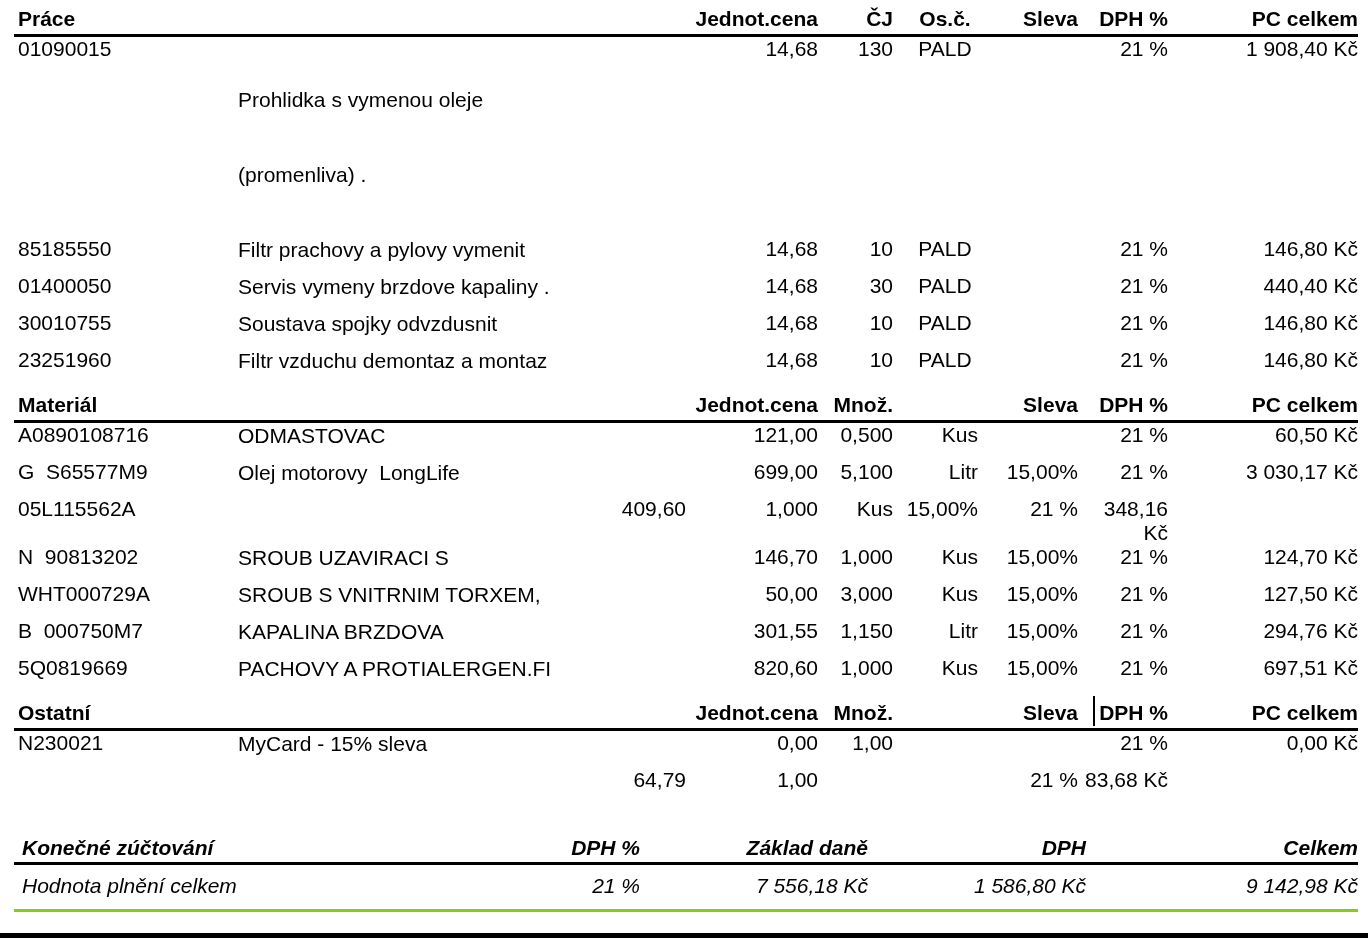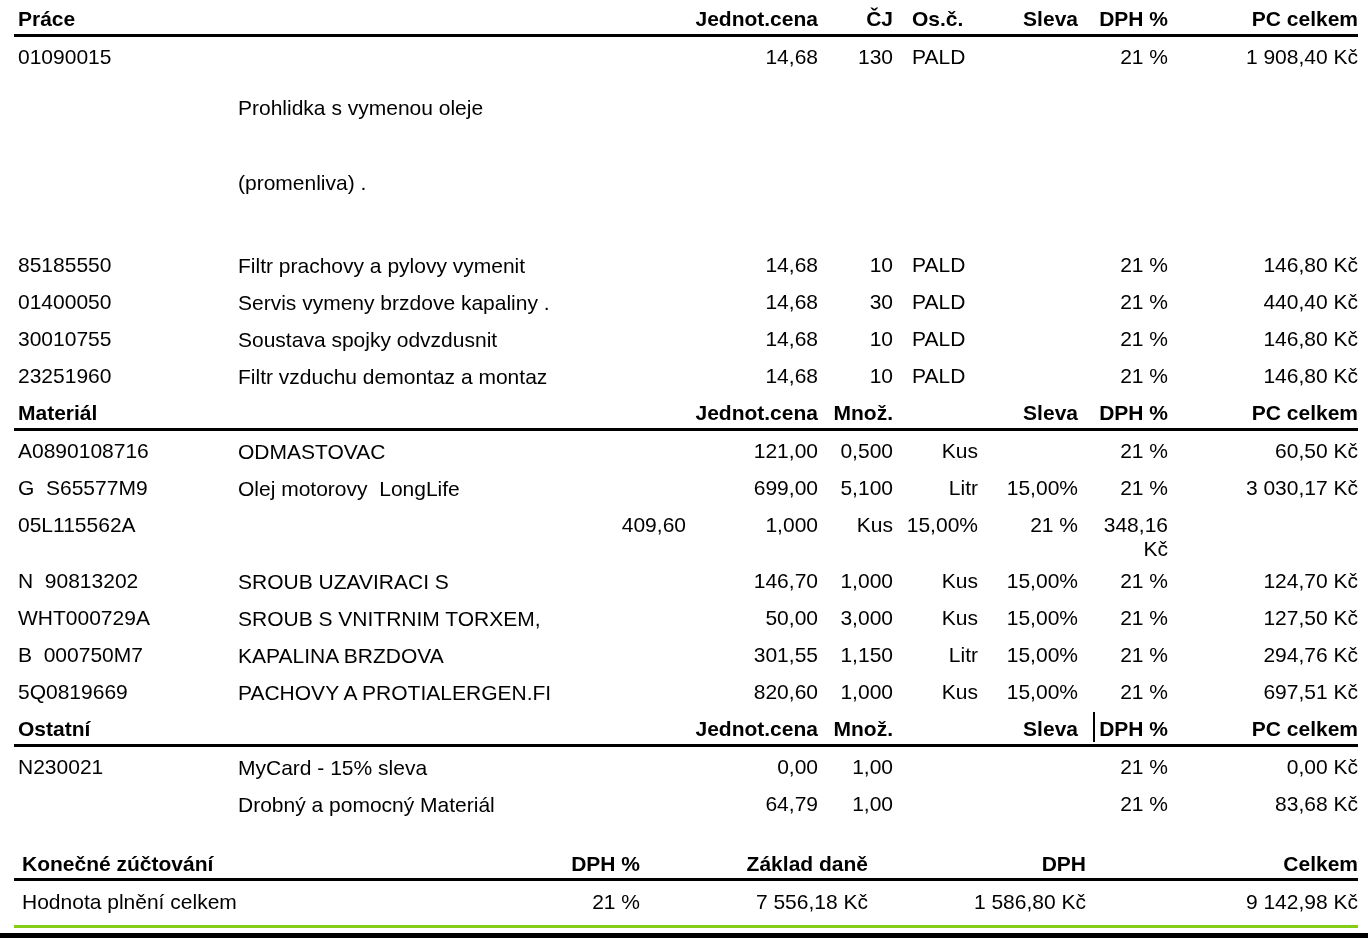--- a/index.html
+++ b/index.html
@@ -13,36 +13,37 @@
   .doc { margin:0 10px 0 14px; }
 
   
   .grid-row {
     display:grid;
     grid-template-columns:220px 452px 132px 75px 85px 100px 90px 1fr;
     align-items:start;
   }
   .sec-head { font-weight:bold; line-height:26px; padding-bottom:2px; border-bottom:3px solid #000; position:relative; }
   .sec-head.m { padding-top:7px; }
-  .item-row { min-height:37px; padding-top:8px; line-height:24px; }
+  .item-row { min-height:37px; line-height:24px; }
   .item-row.tall { min-height:58px; }
   .c-code { padding-left:4px; white-space:pre; }
   .c-desc { padding-left:4px; white-space:pre-wrap; line-height:25px; }
   .r { text-align:right; }
-  .c-os-l { text-align:left; padding-left:19px; }
+  .c-os-l { text-align:center; padding-left:19px; }
   .caret {
     position:absolute; width:2px; height:30px; background:#000;
     left:1079px; top:3px;
   }
 
   
   .sum-grid {
     display:grid;
     grid-template-columns:360px 266px 228px 218px 1fr;
     align-items:start;
+    font-style:italic;
   }
   .sum-head { margin-top:30px; font-weight:bold; line-height:26px; padding-bottom:1px; border-bottom:3px solid #000; }
   .sum-row { padding-top:8px; line-height:26px; padding-bottom:10px; border-bottom:3px solid #84cc16; }
   .sum-label { padding-left:8px; }
 
   .bottom-bar { position:absolute; left:0; right:0; bottom:2px; height:5px; background:#000; }
 </style>
 </head>
 <body>
 
@@ -223,21 +224,20 @@
       <div class="r">0,00</div>
       <div class="r">1,00</div>
       <div></div>
       <div class="r"></div>
       <div class="r">21 %</div>
       <div class="r">0,00 Kč</div>
     </div>
 
     <div class="grid-row item-row">
       <div class="c-code"></div>
-      <div class="c-desc">Drobný a pomocný Materiál</div>
       <div class="r">64,79</div>
       <div class="r">1,00</div>
       <div></div>
       <div class="r"></div>
       <div class="r">21 %</div>
       <div class="r">83,68 Kč</div>
     </div>
 
     <div class="sum-grid sum-head">
       <div class="sum-label">Konečné zúčtování</div>

